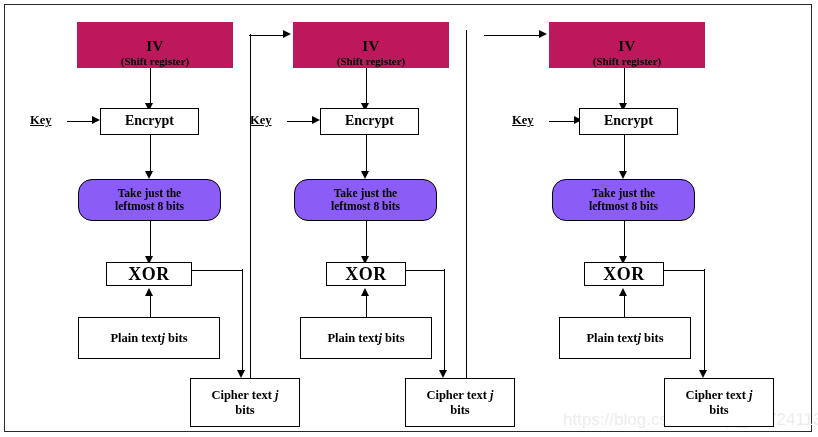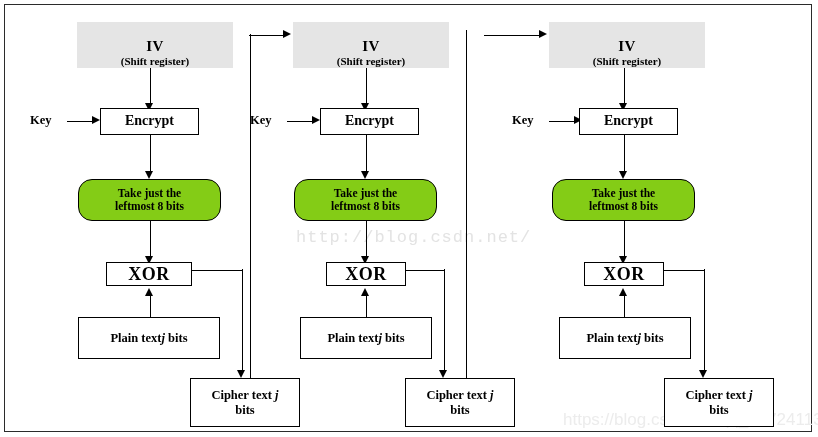--- a/index.html
+++ b/index.html
@@ -34,21 +34,21 @@
     flex-direction: column;
     align-items: center;
     justify-content: center;
     text-align: center;
     color: #000;
     font-weight: bold;
     line-height: 1.15;
   }
   
   .iv {
-    background: #e5e5e5;
+    background: #be185d;
     border: none;
     font-size: 14px;
     padding-top: 16px;
   }
   .iv .l1 { font-size: 15px; letter-spacing: 0.3px; }
   .iv .l2 { font-size: 11px; }
 
   
   .stipple {
     border: 1.4px solid #000;
@@ -59,37 +59,38 @@
     background-size: 4px 4px, 4px 4px;
     background-position: 0 0, 2px 2px;
   }
   .encrypt { font-size: 14px; }
   .xor { font-size: 18px; letter-spacing: 0.5px; }
 
   
   .rounded {
     border: 1.4px solid #000;
     border-radius: 14px;
-    background: #84cc16;
+    background: #8b5cf6;
     font-size: 11.5px;
   }
   
   .rect {
     border: 1.4px solid #000;
     background: #fff;
     font-size: 12.5px;
   }
   .ital { font-style: italic; }
 
   .label {
     position: absolute;
     font-size: 12.5px;
     font-weight: bold;
     color: #000;
     white-space: nowrap;
+    text-decoration: underline;
   }
 
   
   .vline {
     position: absolute;
     width: 0;
     border-left: 1.3px solid #000;
   }
   .hline {
     position: absolute;
@@ -129,21 +130,20 @@
   }
   .wm-mid { font-size: 17px; letter-spacing: 1px; }
   .wm-bot { font-size: 17px; font-family: "Liberation Sans", sans-serif; color: #ececec; }
 </style>
 </head>
 <body>
 
 <div id="canvas">
   <div id="frame"></div>
 
-  <div class="watermark wm-mid" style="left:296px; top:228px;">http://blog.csdn.net/</div>
   <div class="watermark wm-bot" style="left:563px; top:410px;">https://blog.csdn.net/qq_15724113</div>
 
   <div class="node iv" style="left:77px; top:22px; width:156px; height:46px;">
     <span class="l1">IV</span>
     <span class="l2">(Shift register)</span>
   </div>
 
   <div class="vline thin" style="left:149.5px; top:68px; height:37px;"></div>
   <div class="arrow-down" style="left:145px; top:103px;"></div>
 

